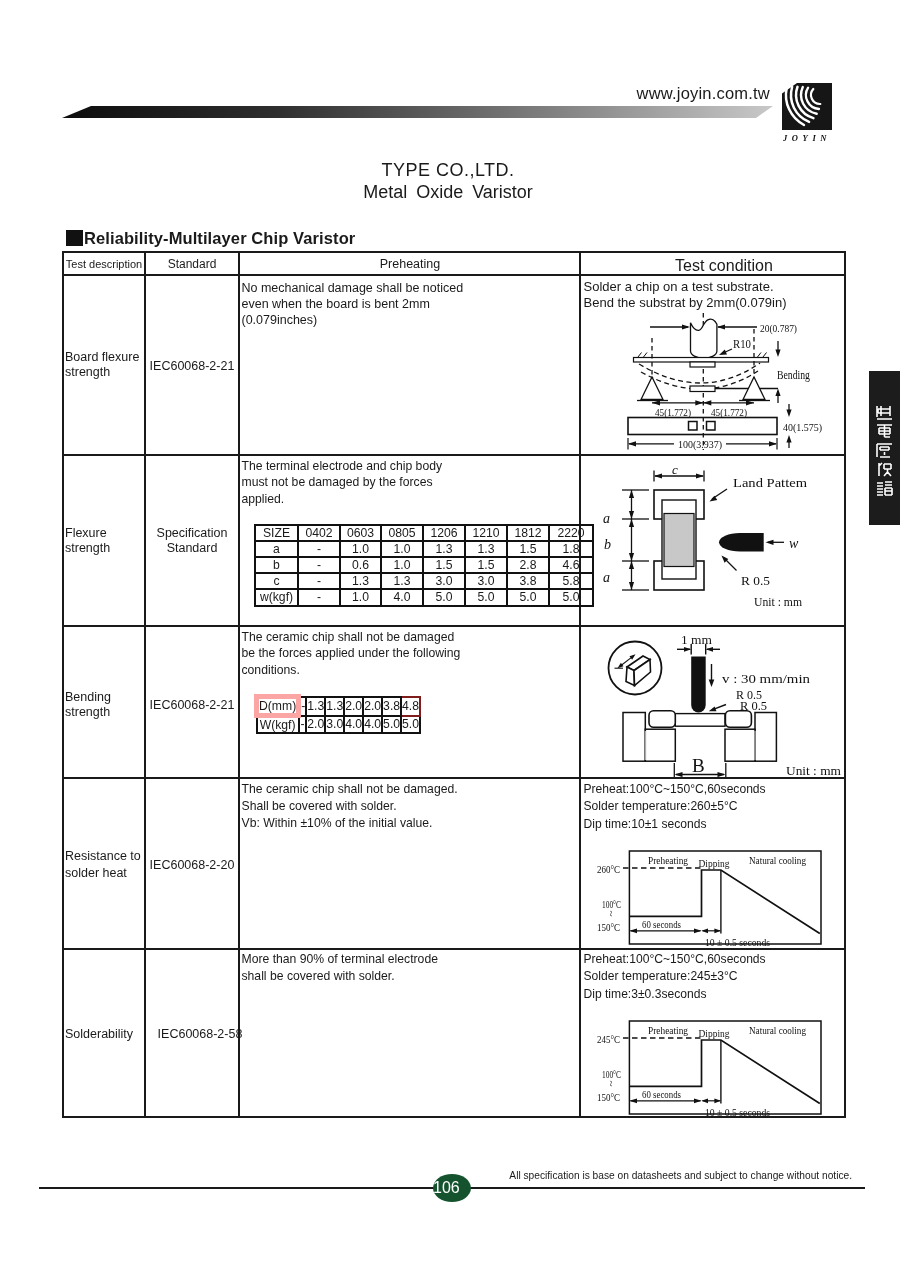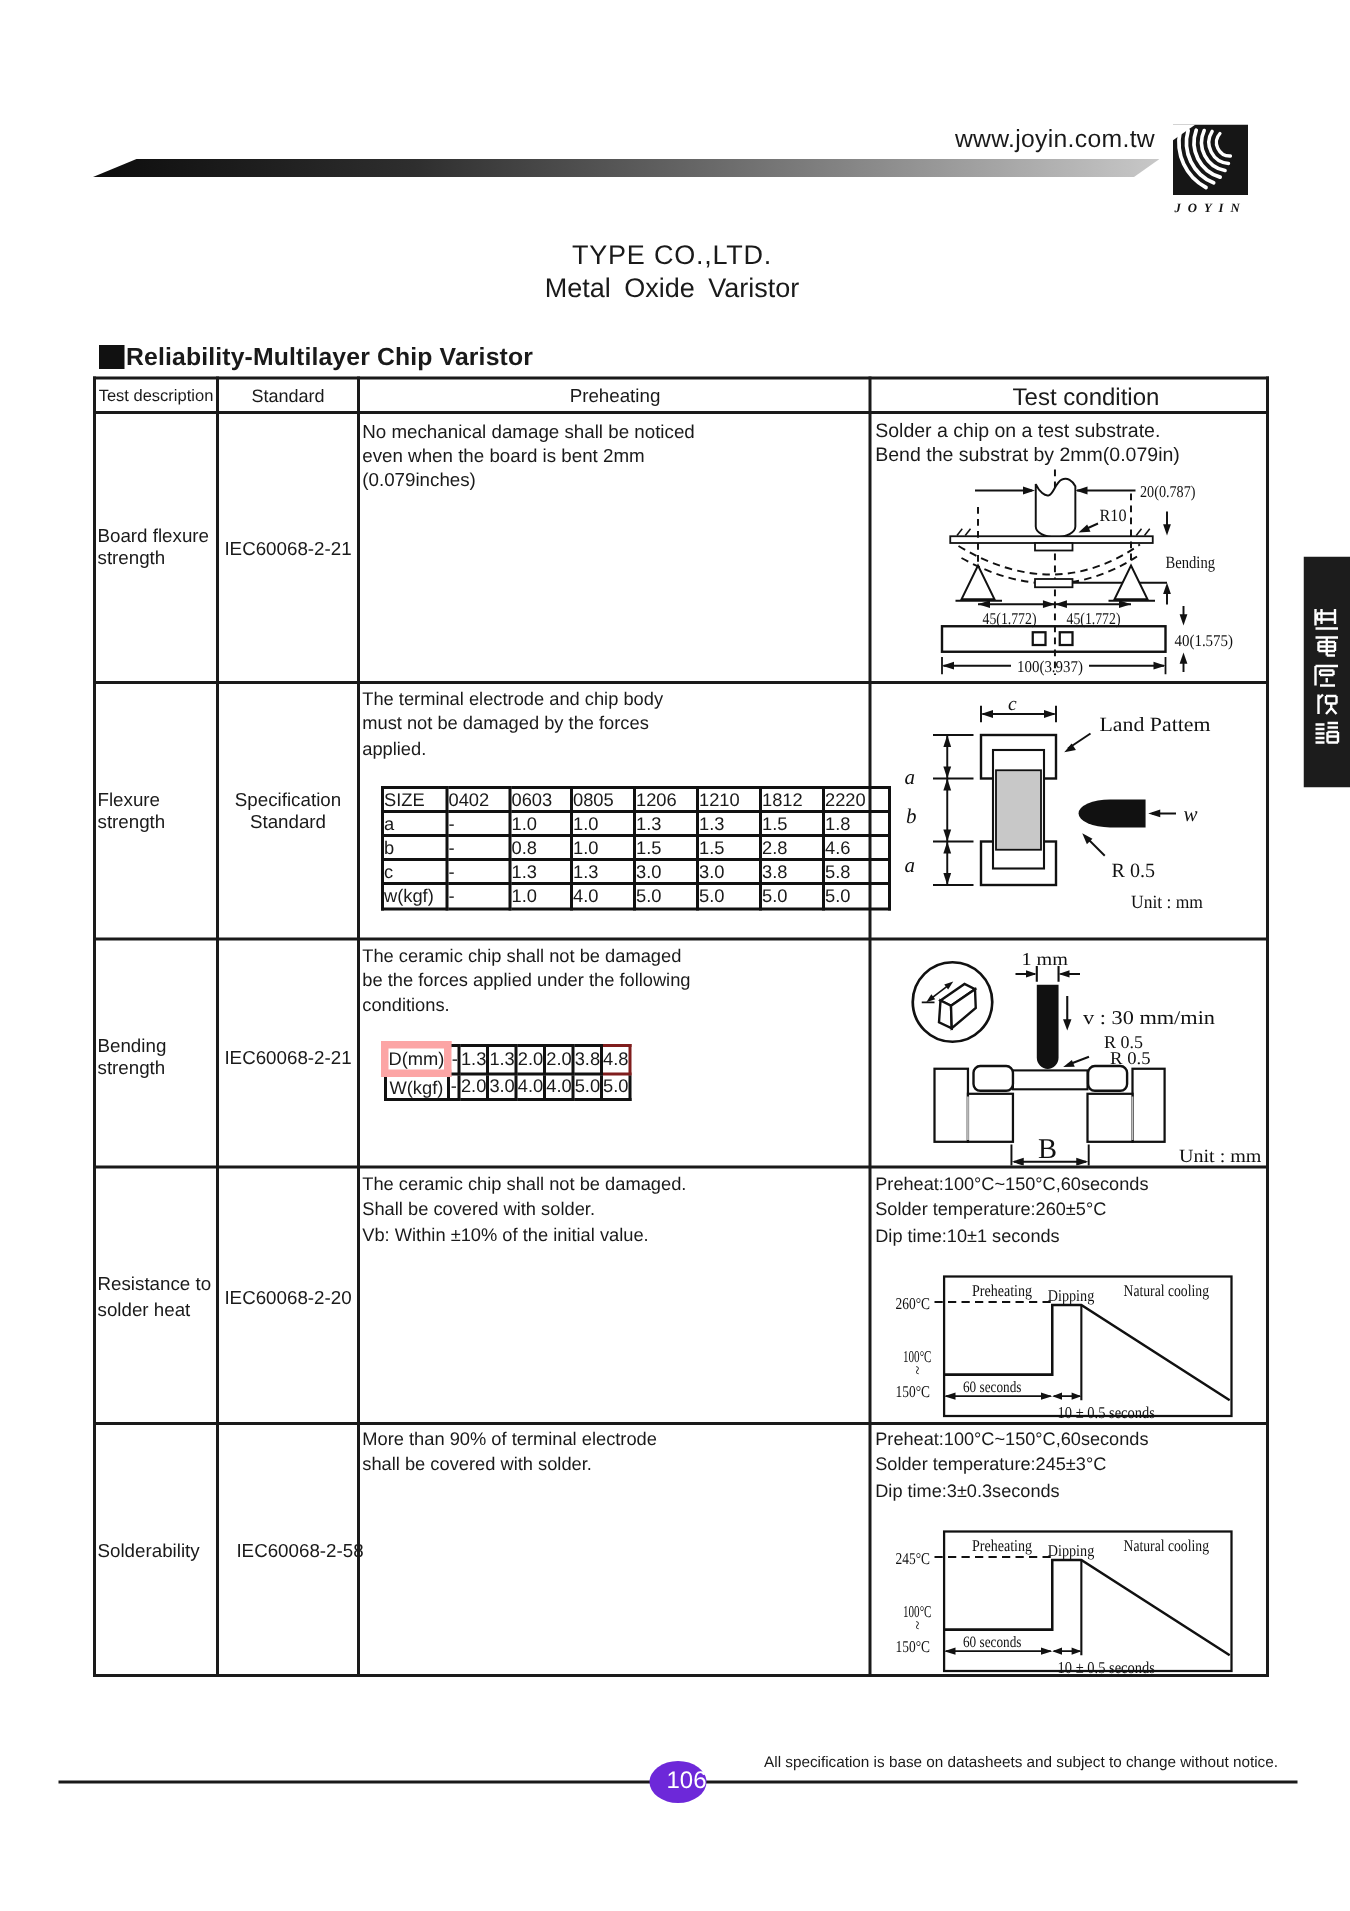--- a/index.html
+++ b/index.html
@@ -146,21 +146,21 @@
 <text x="783" y="430.5" font-size="11" textLength="39" lengthAdjust="spacingAndGlyphs">40(1.575)</text>
 <text x="678" y="448" font-size="11" textLength="44" lengthAdjust="spacingAndGlyphs">100(3.937)</text>
 </svg>
 
 <div class="a" style="left:65px;top:526px;font-size:12.5px;line-height:15px">Flexure<br>strength</div>
 
 <div class="a ct" style="left:145px;top:526px;width:94px;font-size:12.5px;line-height:15px">Specification<br>Standard</div>
 
 <div class="a" style="left:241.5px;top:458px;font-size:12.2px;line-height:16.3px">The terminal electrode and chip body<br>must not be damaged by the forces<br>applied.</div>
 
-<table class="a" style="left:254px;top:523.5px;border-collapse:collapse;table-layout:fixed;font-size:12.2px;text-align:left" cellspacing="0">
+<table class="a" style="left:254px;top:523.5px;border-collapse:collapse;table-layout:fixed;font-size:12.2px;text-align:center" cellspacing="0">
 <tbody>
       <tr style="height:14.9px">
         <td style="border:2px solid #111;width:41px">SIZE</td>
         <td style="border:2px solid #111;width:40px">0402</td>
         <td style="border:2px solid #111;width:39px">0603</td>
         <td style="border:2px solid #111;width:40px">0805</td>
         <td style="border:2px solid #111;width:40px">1206</td>
         <td style="border:2px solid #111;width:40px">1210</td>
         <td style="border:2px solid #111;width:40px">1812</td>
         <td style="border:2px solid #111;width:42px">2220</td>
@@ -171,21 +171,21 @@
         <td style="border:2px solid #111">1.0</td>
         <td style="border:2px solid #111">1.0</td>
         <td style="border:2px solid #111">1.3</td>
         <td style="border:2px solid #111">1.3</td>
         <td style="border:2px solid #111">1.5</td>
         <td style="border:2px solid #111">1.8</td>
       </tr>
 <tr style="height:14.9px">
         <td style="border:2px solid #111">b</td>
         <td style="border:2px solid #111">-</td>
-        <td style="border:2px solid #111">0.8</td>
+        <td style="border:2px solid #111">0.6</td>
         <td style="border:2px solid #111">1.0</td>
         <td style="border:2px solid #111">1.5</td>
         <td style="border:2px solid #111">1.5</td>
         <td style="border:2px solid #111">2.8</td>
         <td style="border:2px solid #111">4.6</td>
       </tr>
 <tr style="height:14.9px">
         <td style="border:2px solid #111">c</td>
         <td style="border:2px solid #111">-</td>
         <td style="border:2px solid #111">1.3</td>
@@ -447,15 +447,15 @@
 <path d="M2,0 L2,13 M2,3 L5,0 M7,1 L14,1 M7,1 L7,6 M14,1 L14,6 M7,6 L14,6 M10.5,6 L10.5,10 M7,13 L10.5,9 M14,13 L10.5,9"></path>
 </g>
 <g transform="translate(8,111)">
 <path d="M0,1 L6,1 M0,4 L6,4 M0,7 L6,7 M0,10 L6,10 M0,13 L6,13 M8,0 L15,0 M8,3 L15,3 M8,6 L15,6 M8,6 L8,13 M15,6 L15,13 M8,9 L15,9 M8,13 L15,13"></path>
 </g>
 </g>
 </svg>
 
 <div class="hl" style="left:39px;top:1187px;width:826px"></div>
 
-<div class="a" style="left:433px;top:1174px;width:38px;height:28px;background:#6d28d9;border-radius:50%;color:#fff;font-size:16px;text-align:right;line-height:28px">106</div>
+<div class="a" style="left:433px;top:1174px;width:38px;height:28px;background:#14532d;border-radius:50%;color:#fff;font-size:16px;text-align:left;line-height:28px">106</div>
 
 <div class="a" style="left:440px;top:1170px;width:412px;text-align:right;font-size:10.2px;white-space:nowrap">All specification is base on datasheets and subject to change without notice.</div>
 
 </body></html>

